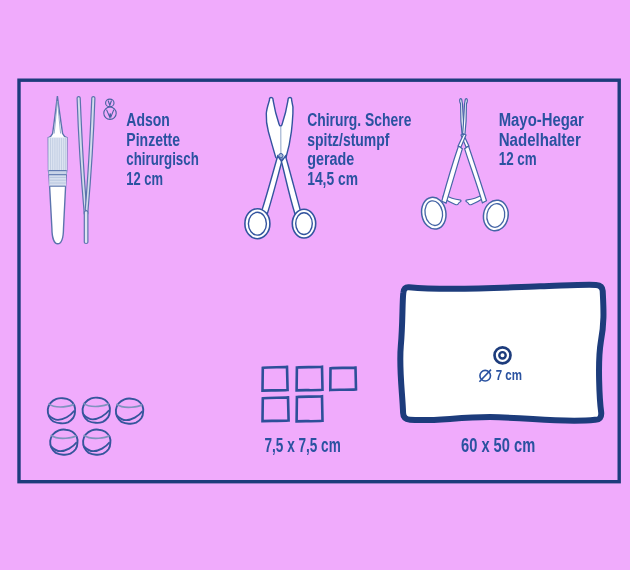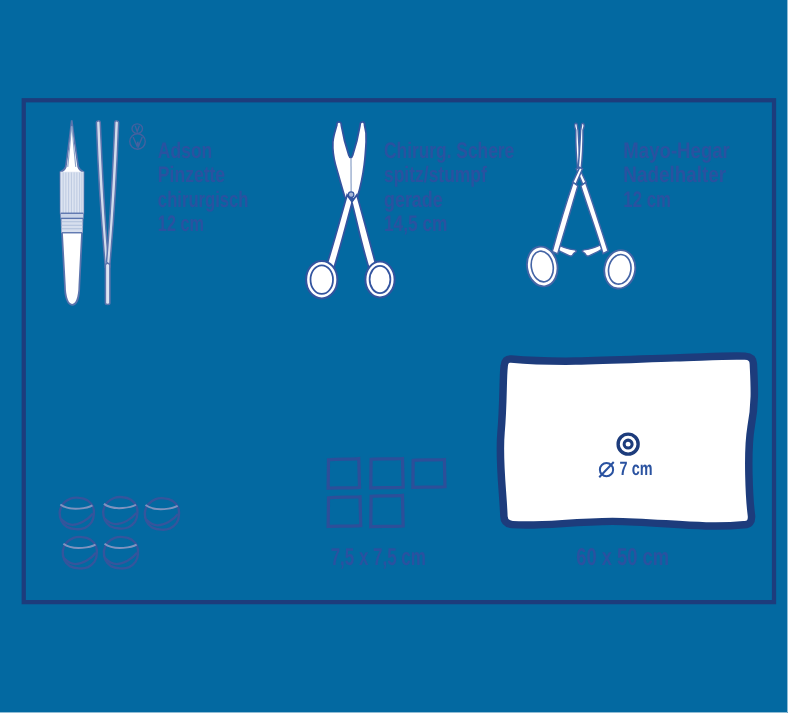--- a/index.html
+++ b/index.html
@@ -1,16 +1,16 @@
 <!DOCTYPE html>
 <html><head>
 <meta charset="utf-8">
 <style>
   html,body{margin:0;padding:0;background:#ffffff;}
-  #stage{position:relative;width:630px;height:570px;background:#0369a1;overflow:hidden;
+  #stage{position:relative;width:630px;height:570px;background:#f0abfc;overflow:hidden;
          font-family:"Liberation Sans",sans-serif;}
   svg text{font-family:"Liberation Sans",sans-serif;font-weight:bold;fill:#2a52a0;}
 </style>
 </head>
 <body>
 <div id="stage">
 <svg width="630" height="570" viewBox="0 0 630 570">
 
 <g>
 <rect x="19" y="80.2" width="600.2" height="401.5" fill="none" stroke="#1d3c7c" stroke-width="3.4"></rect>

